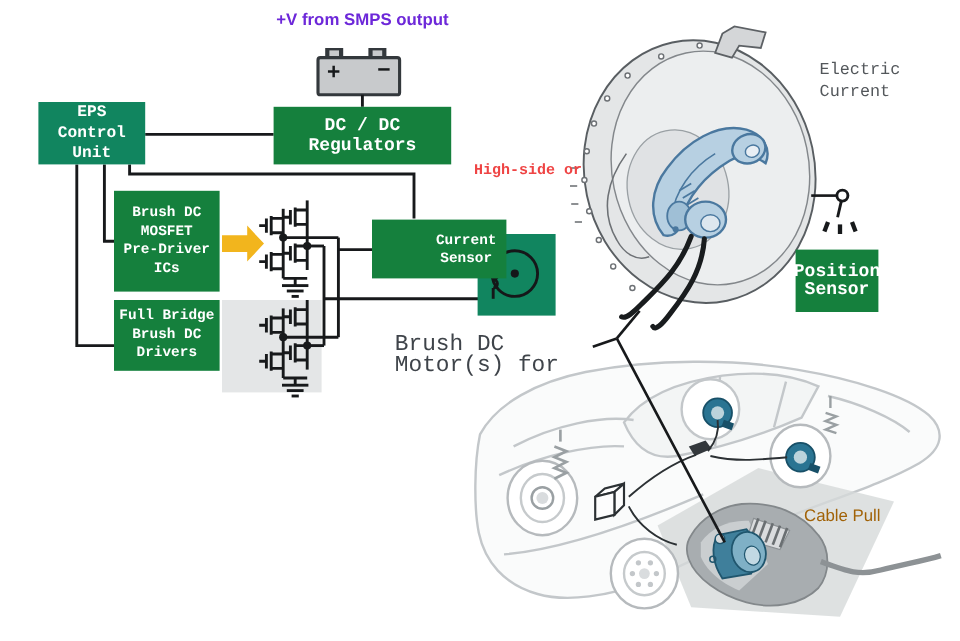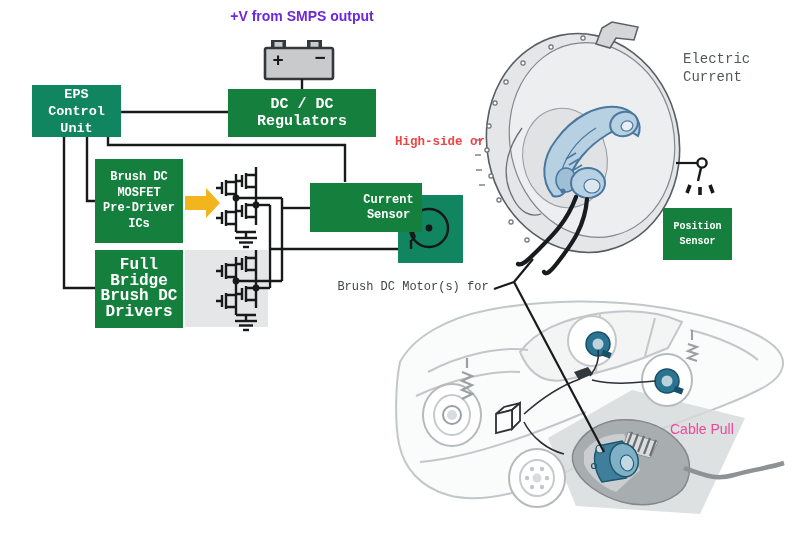--- a/index.html
+++ b/index.html
@@ -259,44 +259,44 @@
   <div class="box navy" style="left:228px;top:89px;width:148px;height:48px;font-size:15px;">
     <span class="line">DC / DC Regulators</span>
   </div>
 
   <div class="box navy" style="left:95px;top:159px;width:88px;height:84px;font-size:12px;line-height:15.5px;">
     <span class="line">Brush DC</span>
     <span class="line">MOSFET</span>
     <span class="line">Pre-Driver ICs</span>
   </div>
 
-  <div class="box navy" style="left:95px;top:250px;width:88px;height:78px;font-size:16px;line-height:15.5px;">
+  <div class="box navy" style="left:95px;top:250px;width:88px;height:59px;font-size:12px;line-height:15.5px;">
     <span class="line">Full Bridge</span>
     <span class="line">Brush DC</span>
     <span class="line">Drivers</span>
   </div>
 
   <div class="box navy" style="left:310px;top:183px;width:67px;height:49px;font-size:12px;line-height:15px;padding-left:45px;">
     <span class="line">Current</span>
     <span class="line">Sensor</span>
   </div>
 
   <div class="cap" style="left:375px;top:134px;width:130px;text-align:center;font-size:12.5px;line-height:16px;font-weight:600;color:#ef4444;">
     <span class="line">High-side or</span>
   </div>
 
-  <div class="cap" style="left:329px;top:279px;width:168px;text-align:center;font-size:12px;line-height:16.5px;font-weight:500;color:#3F444A;">
+  <div class="cap" style="left:329px;top:279px;width:168px;font-size:19px;line-height:16.5px;font-weight:500;color:#3F444A;">
     <span class="line">Brush DC Motor(s) for</span>
   </div>
 
   <div class="cap" style="left:683px;top:50px;width:80px;text-align:left;font-size:14px;line-height:18px;font-weight:500;color:#53575B;">
     <span class="line">Electric</span>
     <span class="line">Current</span>
   </div>
 
-  <div class="box navy" style="left:663px;top:208px;width:69px;height:52px;font-size:10px;line-height:15px;">
+  <div class="box navy" style="left:663px;top:208px;width:69px;height:52px;font-size:15px;line-height:15px;">
     <span class="line">Position</span>
     <span class="line">Sensor</span>
   </div>
 
-  <div class="cap" style="left:670px;top:421px;width:90px;text-align:left;font-size:14px;font-weight:500;color:#ec4899;">Cable Pull</div>
+  <div class="cap" style="left:670px;top:421px;width:90px;text-align:left;font-size:14px;font-weight:500;color:#a16207;">Cable Pull</div>
 
 </div>
 
 </body></html>

